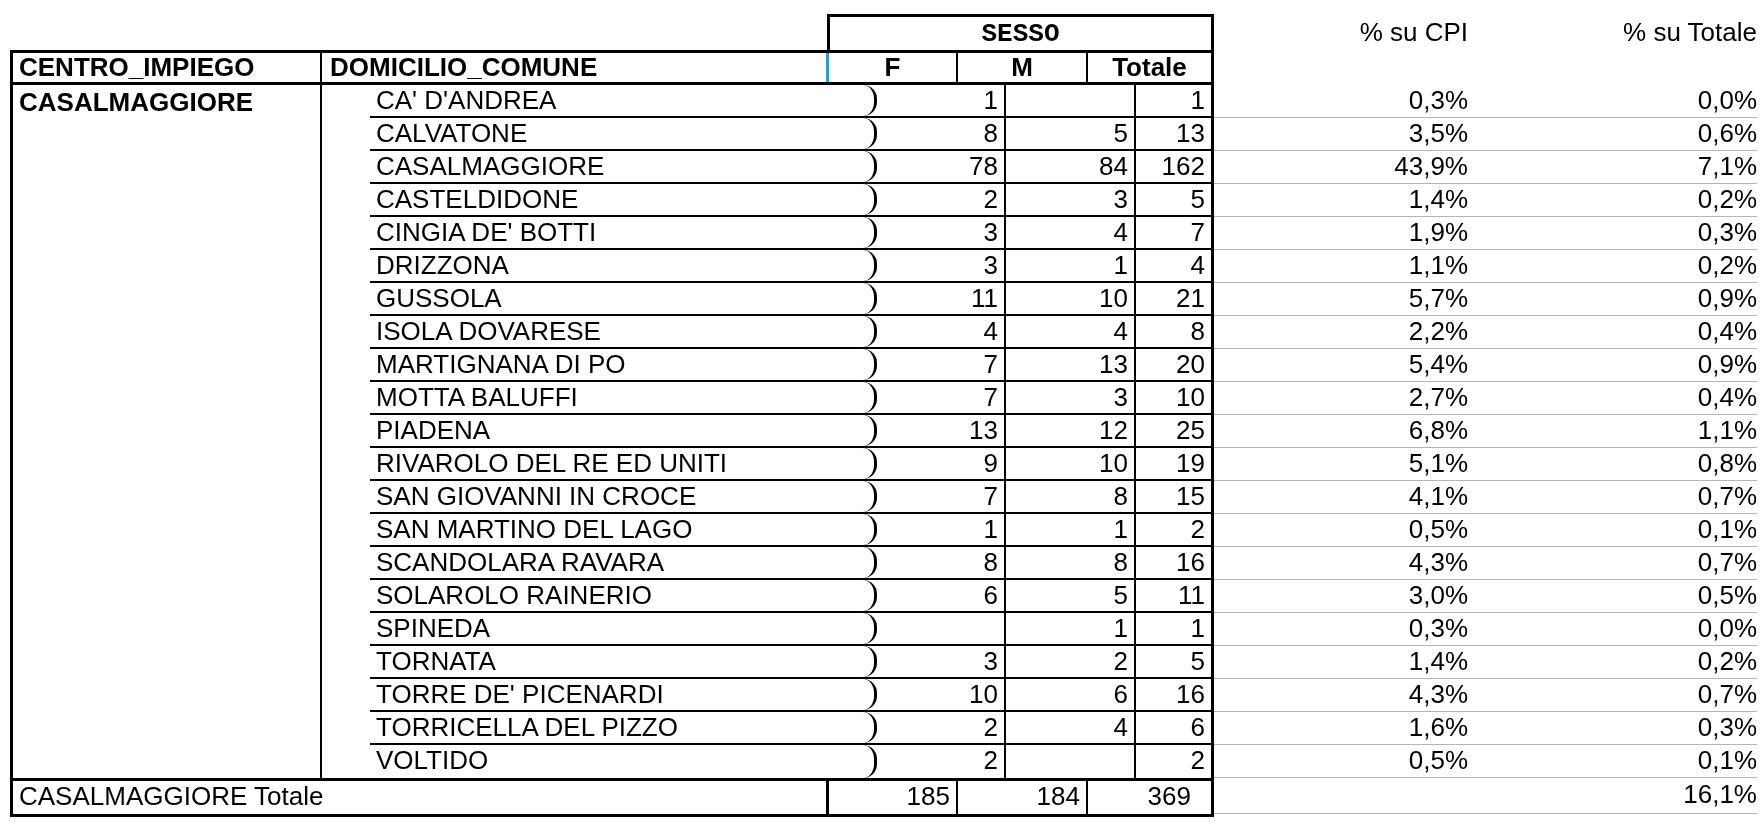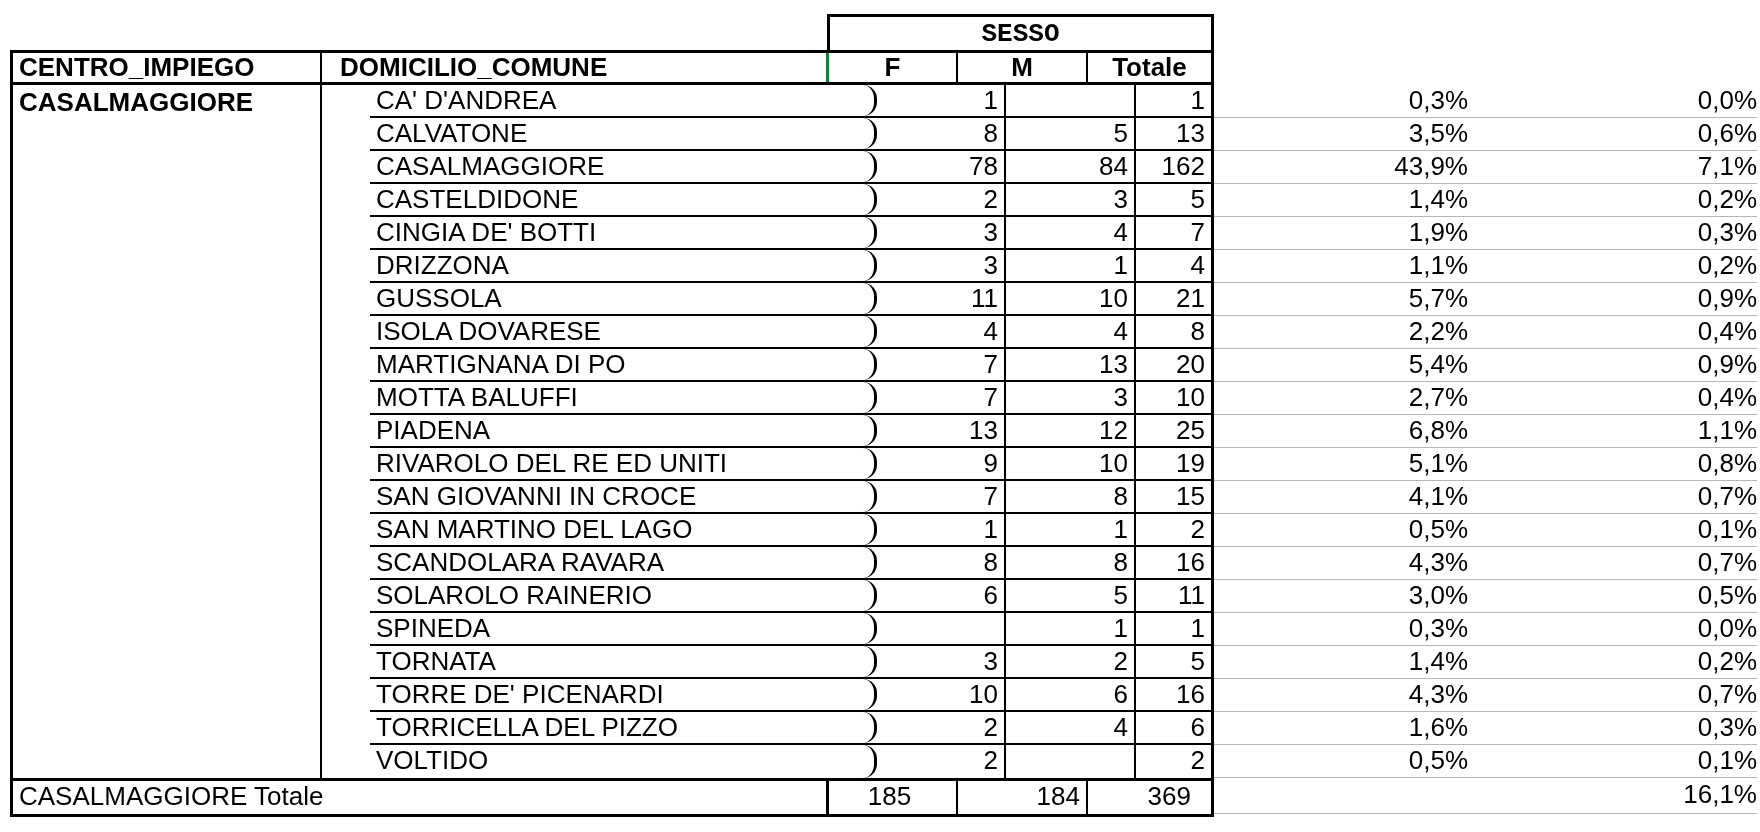--- a/index.html
+++ b/index.html
@@ -32,21 +32,21 @@
     position: absolute;
     left: 10px; top: 50px;
     width: 1204px;
     border: 3px solid #000;
     background: #fff;
     font-size: 26px;
   }
   .header-row { display: flex; height: 32px; border-bottom: 3px solid #000; font-weight: bold; }
   .header-row > div { line-height: 29px; }
   .h-centro { width: 309px; border-right: 2px solid #000; padding-left: 6px; }
-  .h-comune { width: 507px; border-right: 3px solid #15803d; padding-left: 18px; }
+  .h-comune { width: 507px; border-right: 3px solid #0ea5e9; padding-left: 8px; }
   .h-f   { width: 129px; border-right: 2px solid #000; text-align: center; }
   .h-m   { width: 130px; border-right: 2px solid #000; text-align: center; }
   .h-tot { flex: 1; text-align: center; }
 
   .tbody { display: flex; gap: 48px; }
   .col-centro {
     width: 309px;
     border-right: 2px solid #000;
     font-weight: bold;
     padding: 2px 0 0 6px;
@@ -57,21 +57,21 @@
   .trow:last-child { border-bottom: none; }
   .trow > div { line-height: 30px; overflow: hidden; white-space: nowrap; }
   .c-comune { width: 507px; border-right: 3px solid #000; padding-left: 6px; border-radius: 14px; }
   .c-f   { width: 129px; border-right: 2px solid #000; text-align: right; padding-right: 6px; }
   .c-m   { width: 130px; border-right: 2px solid #000; text-align: right; padding-right: 6px; }
   .c-tot { flex: 1; text-align: right; padding-right: 6px; }
 
   .total-row { display: flex; height: 36px; border-top: 3px solid #000; }
   .total-row > div { line-height: 31px; }
   .t-label { width: 816px; border-right: 3px solid #000; padding-left: 6px; }
-  .t-f   { width: 129px; border-right: 2px solid #000; text-align: center; padding-right: 6px; }
+  .t-f   { width: 129px; border-right: 2px solid #000; text-align: right; padding-right: 6px; }
   .t-m   { width: 130px; border-right: 2px solid #000; text-align: right; padding-right: 6px; }
   .t-tot { flex: 1; text-align: right; padding-right: 20px; }
 
   
   .pct-headers {
     position: absolute;
     left: 1214px; top: 14px;
     width: 543px; height: 36px;
     display: flex; align-items: center;
     font-size: 26px;
@@ -94,20 +94,24 @@
 </style>
 </head>
 <body>
 
 <div id="stage">
 
   <div class="sesso-box">
     <span>SESSO</span>
   </div>
 
+  <div class="pct-headers">
+    <div class="ph-cpi">% su CPI</div>
+    <div class="ph-tot">% su Totale</div>
+  </div>
 
   <div class="tbl">
     <div class="header-row">
       <div class="h-centro">CENTRO_IMPIEGO</div>
       <div class="h-comune">DOMICILIO_COMUNE</div>
       <div class="h-f">F</div>
       <div class="h-m">M</div>
       <div class="h-tot">Totale</div>
     </div>
 

